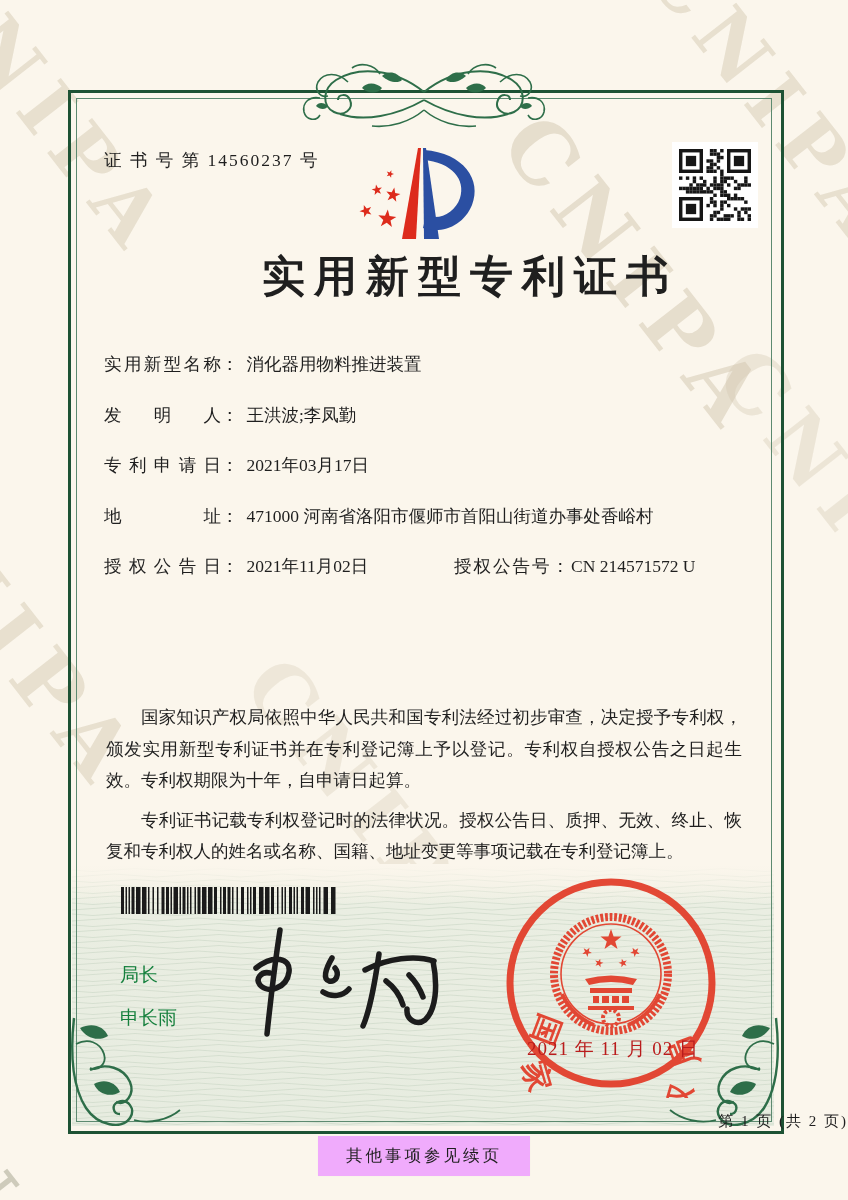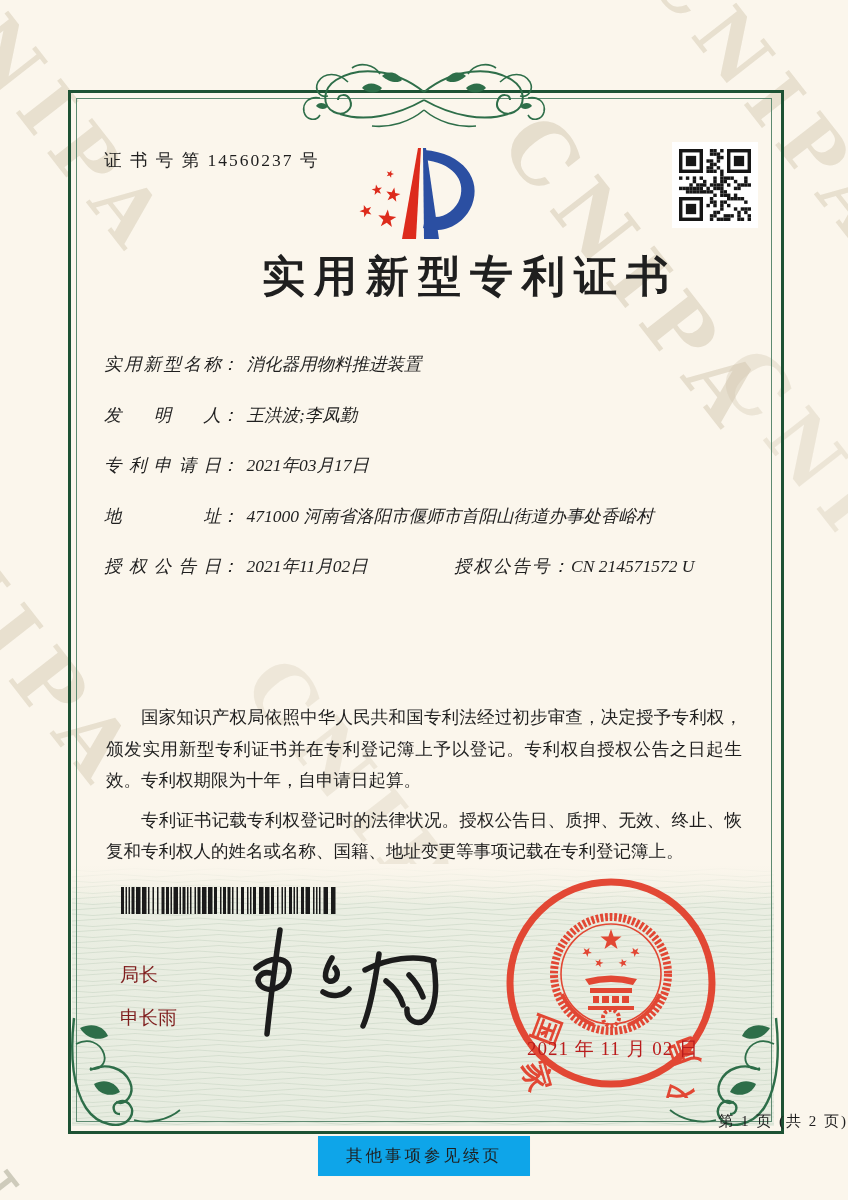--- a/index.html
+++ b/index.html
@@ -35,40 +35,40 @@
     background:linear-gradient(#fbf6ec,rgba(251,246,236,0));}
   
   .cert-no{position:absolute;left:104px;top:148px;font-size:17.5px;letter-spacing:2px;}
   .qr-box{position:absolute;left:672px;top:142px;width:86px;height:86px;background:#fff;}
   .qr-box svg{position:absolute;left:7px;top:7px;}
   .logo{position:absolute;left:352px;top:144px;}
   .title{position:absolute;left:0;top:248px;width:848px;text-align:center;
     font-size:43px;font-weight:700;letter-spacing:9px;padding-left:46px;}
   
   .fields{position:absolute;left:104px;top:352px;width:660px;font-size:17.5px;}
-  .field-row{height:50.5px;position:relative;font-style:italic;}
+  .field-row{height:50.5px;position:relative;}
   .f-label{display:inline-block;width:117px;text-align:justify;text-align-last:justify;}
   .colon{margin-right:8px;}
   .grant2{position:absolute;left:350px;top:0;}
   .grant2 .f-label2{letter-spacing:2px;}
   
   .body-text{position:absolute;left:98px;top:694px;width:652px;
     font-size:17.5px;line-height:31.5px;text-align:justify;}
   .body-text p{margin:8px;text-indent:2em;}
   
   .barcode{position:absolute;left:121px;top:887px;}
   .signer{position:absolute;left:120px;top:962px;font-family:"Liberation Sans","DejaVu Sans",sans-serif;
-    font-size:19px;color:#7f1d1d;}
+    font-size:19px;color:#15803d;}
   .signer div{margin-bottom:17px;}
   .signature{position:absolute;left:228px;top:924px;}
   .seal{position:absolute;left:500px;top:876px;}
   .seal-date{position:absolute;left:527px;top:1036px;font-size:19px;letter-spacing:1px;color:#b91c1c;}
   .page-no{position:absolute;left:0;top:1096px;width:848px;text-align:right;font-size:15px;letter-spacing:2px;margin-top:16px;}
   .note-box{position:absolute;left:50%;top:1136px;transform:translateX(-50%);
-    background:#0ea5e9;padding:9px 28px;font-size:16.5px;letter-spacing:3px;box-shadow:0 0 2px rgba(0,0,0,.03);}
+    background:#f0abfc;padding:9px 28px;font-size:16.5px;letter-spacing:3px;box-shadow:0 0 2px rgba(0,0,0,.03);}
   
   .orn{position:absolute;pointer-events:none;}
   .orn-top{left:284px;top:52px;}
   .orn-bl{left:64px;top:1014px;}
   .orn-br{left:664px;top:1014px;transform:scaleX(-1);}
 </style>
 </head>
 <body>
 
 <div class="wm wm1">CNIPA</div>

